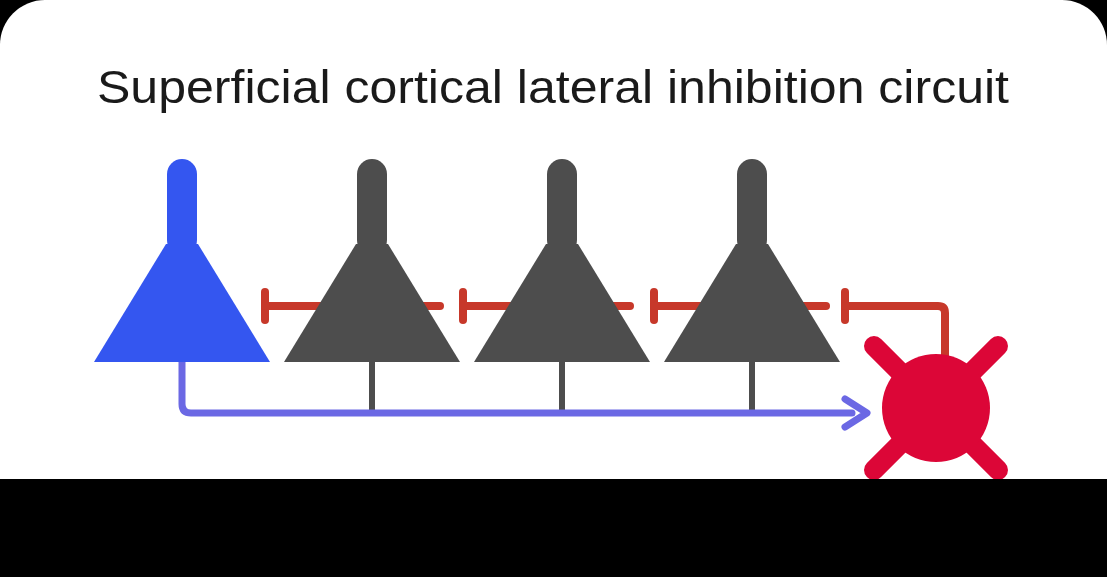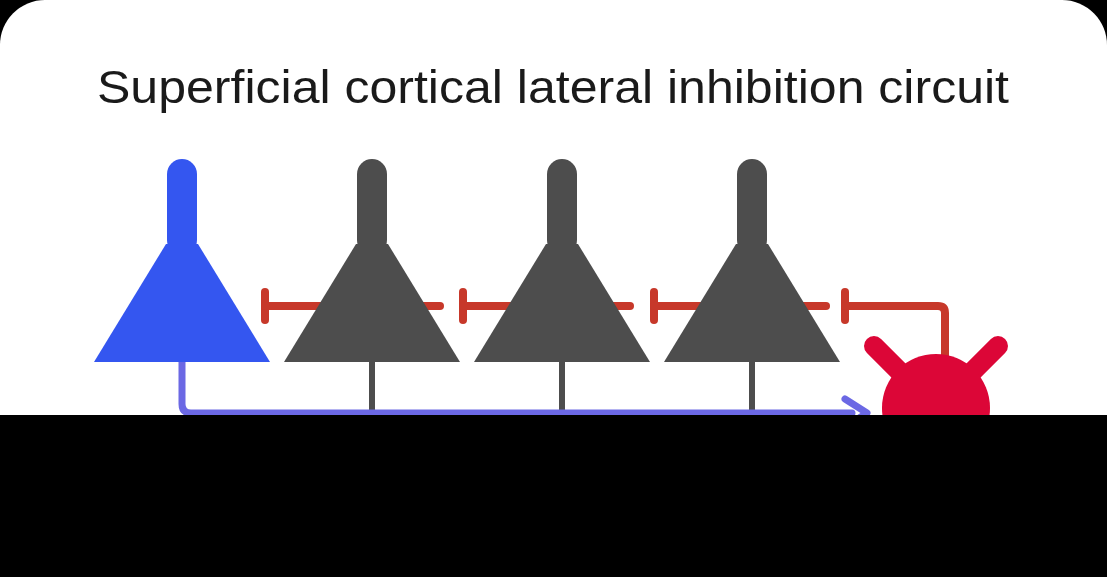--- a/index.html
+++ b/index.html
@@ -3,21 +3,21 @@
 <meta charset="utf-8">
 <style>
   html, body {
     margin: 0;
     padding: 0;
     background: #000000;
     font-family: "Liberation Sans", sans-serif;
   }
   .stage {
     width: 1107px;
-    height: 415px;
+    height: 479px;
     position: relative;
     overflow: hidden;
     text-align: right;
   }
   svg { display: block; }
   .title-text {
     font-family: "Liberation Sans", sans-serif;
     font-weight: 400;
   }
 </style>

